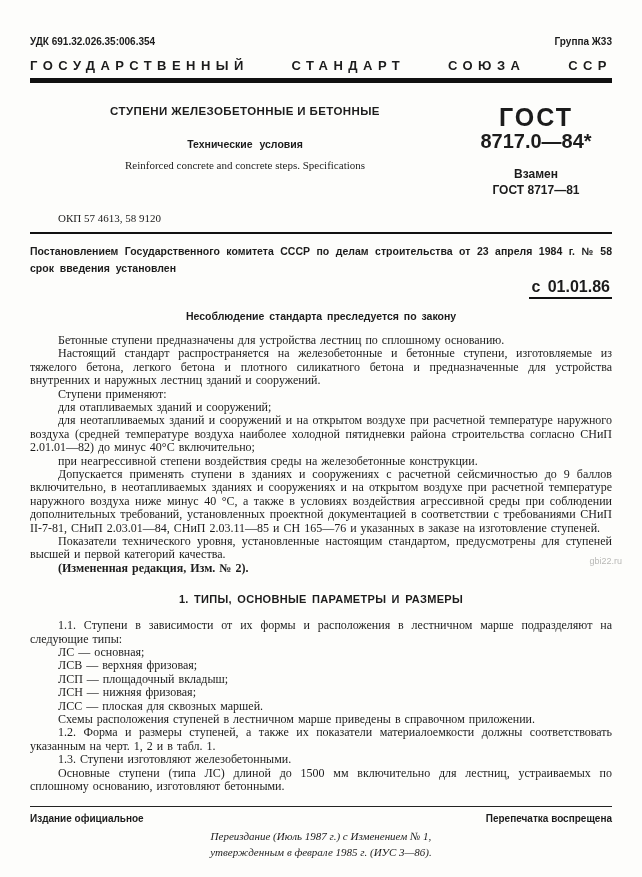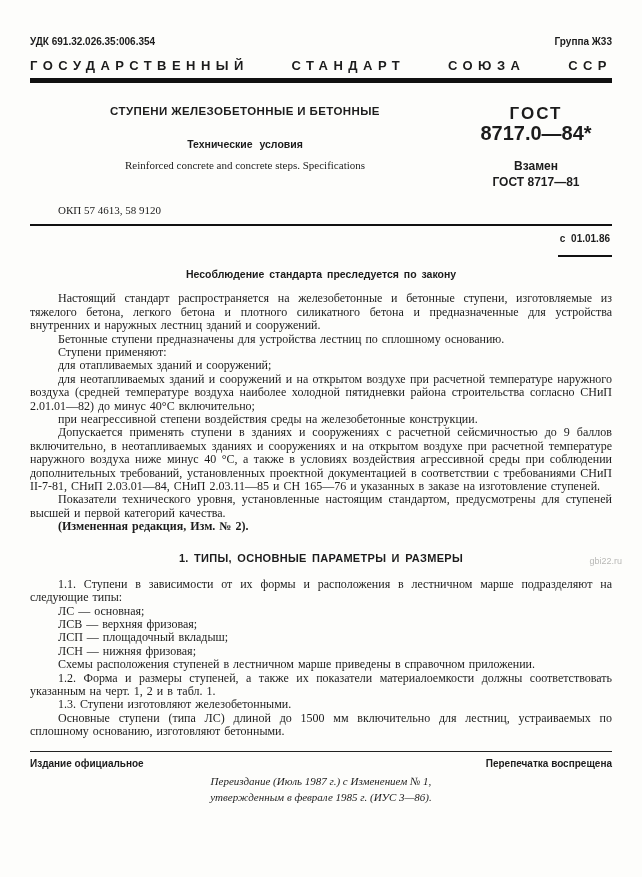--- a/index.html
+++ b/index.html
@@ -30,33 +30,33 @@
   
   .title-block{display:flex;margin-top:22px;}
   .title-left{width:430px;text-align:center;}
   .doc-title{font-family:"Liberation Sans", sans-serif;font-weight:bold;
     font-size:11.5px;letter-spacing:0.4px;}
   .doc-subtitle{font-family:"Liberation Sans", sans-serif;font-weight:bold;
     font-size:10.5px;margin-top:21px;word-spacing:4px;}
   .doc-subtitle-en{font-size:11px;margin-top:9px;}
   .title-right{width:152px;text-align:center;}
   .gost-label{font-family:"Liberation Sans", sans-serif;font-weight:bold;
-    font-size:17px;letter-spacing:2px;line-height:1;}
+    font-size:25px;letter-spacing:2px;line-height:1;}
   .gost-number{font-family:"Liberation Sans", sans-serif;font-weight:bold;
     font-size:20px;line-height:1.15;}
   .replaces{font-family:"Liberation Sans", sans-serif;font-weight:bold;
     font-size:12px;margin-top:13px;line-height:1.35;}
   .okp{font-size:11px;margin-top:14px;padding-left:28px;}
   
   .decree{font-family:"Liberation Sans", sans-serif;font-weight:bold;
     font-size:10.5px;margin-top:9px;text-align:justify;line-height:1.55;word-spacing:3px;}
   .effective{text-align:right;margin-top:2px;}
   .effective span{display:inline-block;font-family:"Liberation Sans", sans-serif;
-    font-weight:bold;font-size:10px;border-bottom:2px solid #111;
-    padding:0 2px 11px 2px;word-spacing:3px;}
+    font-weight:bold;font-size:16px;border-bottom:2px solid #111;
+    padding:0 2px 1px 2px;word-spacing:3px;}
   .law{font-family:"Liberation Sans", sans-serif;font-weight:bold;font-size:10.5px;
     text-align:center;margin-top:11px;word-spacing:2px;}
   
   .body-text{margin-top:12px;font-size:12px;line-height:13.4px;text-align:justify;}
   .body-text p{margin:0;text-indent:28px;word-spacing:1px;}
   .body-text p.bold{font-weight:bold;}
   .sec-heading{font-family:"Liberation Sans", sans-serif;font-weight:bold;
     font-size:11px;text-align:center;margin-top:18px;margin-bottom:14px;
     letter-spacing:0.3px;word-spacing:2px;}
   
@@ -94,45 +94,47 @@
         <div>Взамен</div>
         <div>ГОСТ 8717—81</div>
       </div>
     </div>
   </div>
 
   <div class="okp">ОКП 57 4613, 58 9120</div>
 
   <div class="rule-thin"></div>
 
+  <div class="decree">Постановлением Государственного комитета СССР по делам строительства от 23 апреля 1984 г. № 58 срок введения установлен</div>
   <div class="effective">
     <span>с 01.01.86</span>
   </div>
   <div class="law">Несоблюдение стандарта преследуется по закону</div>
 
   <div class="body-text">
+    <p>Бетонные ступени предназначены для устройства лестниц по сплошному основанию.</p>
     <p>Настоящий стандарт распространяется на железобетонные и бетонные ступени, изготовляемые из тяжелого бетона, легкого бетона и плотного силикатного бетона и предназначенные для устройства внутренних и наружных лестниц зданий и сооружений.</p>
-    <p>Бетонные ступени предназначены для устройства лестниц по сплошному основанию.</p>
     <p>Ступени применяют:</p>
     <p>для отапливаемых зданий и сооружений;</p>
     <p>для неотапливаемых зданий и сооружений и на открытом воздухе при расчетной температуре наружного воздуха (средней температуре воздуха наиболее холодной пятидневки района строительства согласно СНиП 2.01.01—82) до минус 40°С включительно;</p>
     <p>при неагрессивной степени воздействия среды на железобетонные конструкции.</p>
     <p>Допускается применять ступени в зданиях и сооружениях с расчетной сейсмичностью до 9 баллов включительно, в неотапливаемых зданиях и сооружениях и на открытом воздухе при расчетной температуре наружного воздуха ниже минус 40 °С, а также в условиях воздействия агрессивной среды при соблюдении дополнительных требований, установленных проектной документацией в соответствии с требованиями СНиП II-7-81, СНиП 2.03.01—84, СНиП 2.03.11—85 и СН 165—76 и указанных в заказе на изготовление ступеней.</p>
     <p>Показатели технического уровня, установленные настоящим стандартом, предусмотрены для ступеней высшей и первой категорий качества.</p>
     <p class="bold">(Измененная редакция, Изм. № 2).</p>
   </div>
 
   <div class="sec-heading">1. ТИПЫ, ОСНОВНЫЕ ПАРАМЕТРЫ И РАЗМЕРЫ</div>
 
   <div class="body-text" style="margin-top:0">
     <p>1.1. Ступени в зависимости от их формы и расположения в лестничном марше подразделяют на следующие типы:</p>
     <p>ЛС — основная;</p>
     <p>ЛСВ — верхняя фризовая;</p>
     <p>ЛСП — площадочный вкладыш;</p>
     <p>ЛСН — нижняя фризовая;</p>
+    <p>ЛСС — плоская для сквозных маршей.</p>
     <p>Схемы расположения ступеней в лестничном марше приведены в справочном приложении.</p>
     <p>1.2. Форма и размеры ступеней, а также их показатели материалоемкости должны соответствовать указанным на черт. 1, 2 и в табл. 1.</p>
     <p>1.3. Ступени изготовляют железобетонными.</p>
     <p>Основные ступени (типа ЛС) длиной до 1500 мм включительно для лестниц, устраиваемых по сплошному основанию, изготовляют бетонными.</p>
   </div>
 
   <div class="rule-footer"></div>
   <div class="footer-row">
     <span>Издание официальное</span>
     <span>Перепечатка воспрещена</span>

